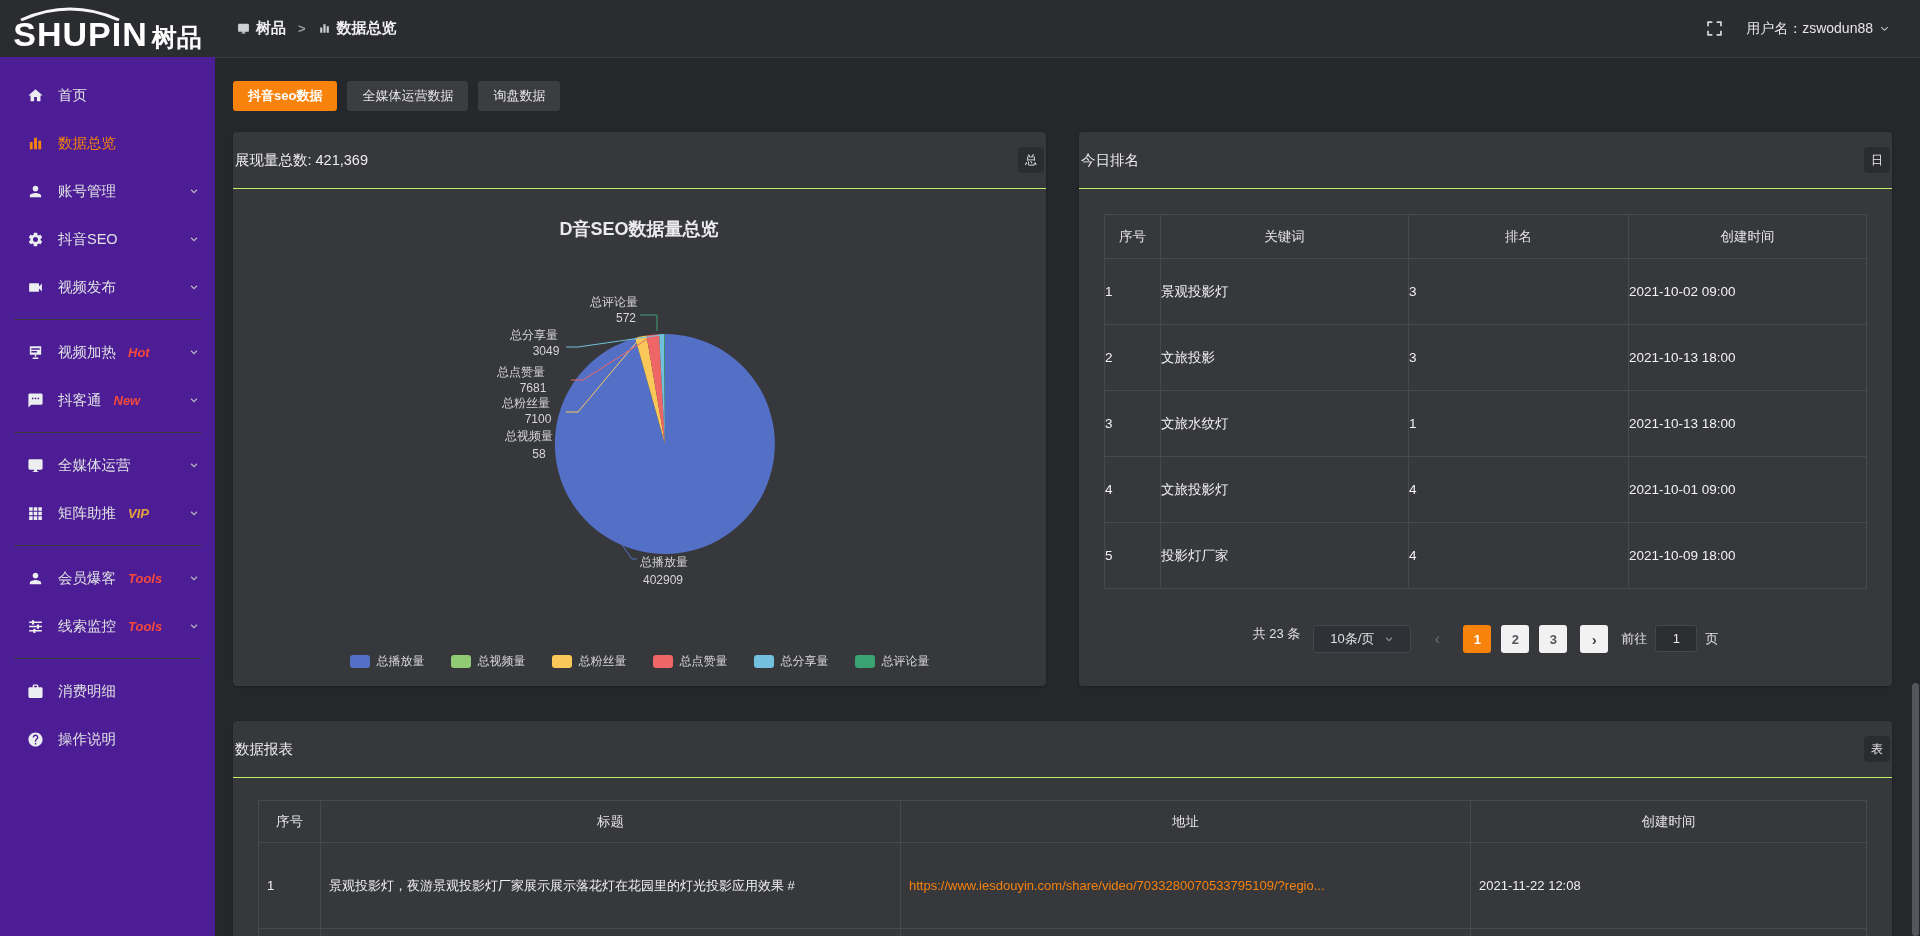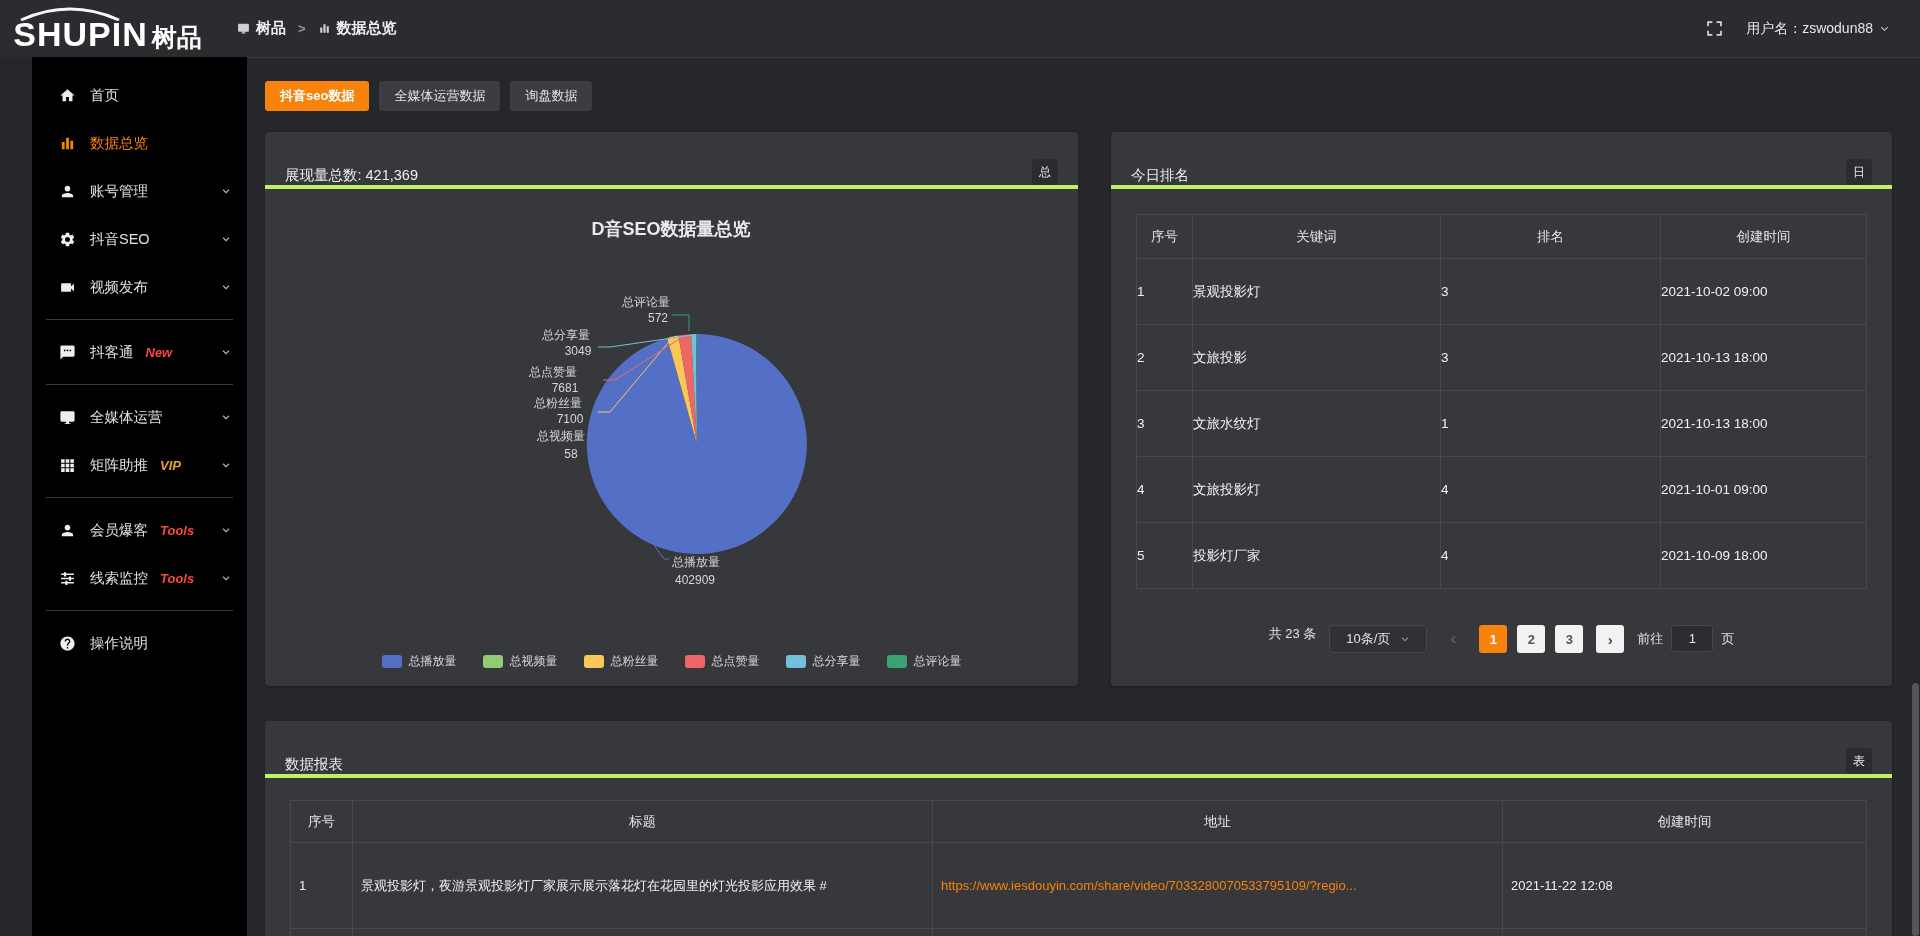--- a/index.html
+++ b/index.html
@@ -14,21 +14,21 @@
   .logo-cn { font-size:25px; font-weight:800; color:#fff; margin-left:4px; }
   .breadcrumb { display:flex; align-items:center; margin-left:22px; font-size:15px; color:#f0f0f2; font-weight:700; }
   .bc-ico { display:inline-flex; margin-right:6px; color:#cfd0d4; }
   .bc-sep { margin:0 12px; color:#9a9ba0; font-size:13px; font-weight:700; }
   .header-right { margin-left:auto; display:flex; align-items:center; gap:24px; padding-right:30px; }
   .fullscreen-btn { display:inline-flex; cursor:pointer; color:#d6d6da; }
   .user-box { display:flex; align-items:center; gap:6px; font-size:14px; color:#e6e6e9; }
 
   
   .shell { display:flex; height:879px; }
-  .sidebar { width:215px; background:#000000; padding-top:14px; flex:none;margin-left:32px; }
+  .sidebar { width:215px; background:#4c1d95; padding-top:14px; flex:none; }
   .side-item { height:48px; display:flex; align-items:center; padding:0 18px 0 27px; font-size:14.5px; color:#dfe0e3; cursor:pointer; position:relative; }
   .side-item .s-icon { width:17px; height:17px; margin-right:14px; display:inline-flex; color:#eceef0; }
   .side-item .s-icon svg { width:17px; height:17px; }
   .side-item.active, .side-item.active .s-icon { color:#f7820c; }
   .s-badge { margin-left:12px; font-size:13px; font-weight:700; font-style:italic; }
   .s-badge.red { color:#f4493c; }
   .s-badge.gold { color:#e6a23c; }
   .s-chev { position:absolute; right:16px; color:#b9babf; display:inline-flex; }
   .side-div { height:1px; background:#3a3b3f; margin:8px 14px; }
 
@@ -37,22 +37,22 @@
   
   .tab-row { display:flex; gap:10px; }
   .tab-btn { height:30px; padding:0 15px; display:inline-flex; align-items:center; font-size:13px;
      background:#3c3d41; color:#e6e6e8; border:none; border-radius:3px; cursor:pointer; }
   .tab-btn.active { background:#f7820c; color:#fff; font-weight:700; }
 
   
   .cards-row { display:flex; gap:33px; margin-top:21px; }
   .card { background:#37383c; border-radius:4px; box-shadow:0 1px 3px rgba(0,0,0,.25); }
   .card.half { flex:1 1 0; height:554px; display:flex; flex-direction:column; }
-  .card-head { height:57px; flex:none; display:flex; align-items:flex-end; justify-content:space-between;
-     padding:0 20px; border-bottom:4px solid #bef264; font-size:14.5px; color:#ededef; }
+  .card-head { height:57px; flex:none; display:flex; align-items:center; justify-content:space-between;
+     padding:0 2px; border-bottom:1px solid #bef264; font-size:14.5px; color:#ededef; }
   .corner-btn { width:26px; height:26px; background:#2b2c30; border:none; border-radius:4px; color:#e8e8ea;
      font-size:12px; display:flex; align-items:center; justify-content:center; cursor:pointer; }
 
   
   .chart-body { position:relative; flex:1; }
   #pie-svg { display:block; }
   .legend-row { position:absolute; left:0; right:0; bottom:16px; display:flex; justify-content:center; align-items:center; gap:26px; }
   .legend-item { display:flex; align-items:center; gap:7px; cursor:pointer; }
   .legend-swatch { width:20px; height:13px; border-radius:3px; }
   .legend-label { font-size:12px; color:#d8d8da; }
@@ -187,20 +187,35 @@
           <span class="s-chev">
             <svg width="10" height="10" viewBox="0 0 24 24" fill="none" stroke="currentColor" stroke-width="2.6">
               <polyline points="5 9 12 16 19 9"></polyline>
             </svg>
           </span>
         </div>
         <div class="side-div"></div>
         <div class="side-item">
           <span class="s-icon">
             <svg viewBox="0 0 24 24" fill="currentColor">
+              <path fill-rule="evenodd" d="M4 3h16v12H4zM6 6h12v2H6zM6 10h8v2H6z"></path>
+              <path d="M11 15h2v3h-2zM8 19h8v2H8z"></path>
+            </svg>
+          </span>
+          <span class="s-label">视频加热</span>
+          <span class="s-badge red">Hot</span>
+          <span class="s-chev">
+            <svg width="10" height="10" viewBox="0 0 24 24" fill="none" stroke="currentColor" stroke-width="2.6">
+              <polyline points="5 9 12 16 19 9"></polyline>
+            </svg>
+          </span>
+        </div>
+        <div class="side-item">
+          <span class="s-icon">
+            <svg viewBox="0 0 24 24" fill="currentColor">
               <path fill-rule="evenodd" d="M20 2H4c-1.1 0-2 .9-2 2v18l4-4h14c1.1 0 2-.9 2-2V4c0-1.1-.9-2-2-2zM8 10.2a1.2 1.2 0 1 1 0-2.4 1.2 1.2 0 0 1 0 2.4zm4 0a1.2 1.2 0 1 1 0-2.4 1.2 1.2 0 0 1 0 2.4zm4 0a1.2 1.2 0 1 1 0-2.4 1.2 1.2 0 0 1 0 2.4z"></path>
             </svg>
           </span>
           <span class="s-label">抖客通</span>
           <span class="s-badge red">New</span>
           <span class="s-chev">
             <svg width="10" height="10" viewBox="0 0 24 24" fill="none" stroke="currentColor" stroke-width="2.6">
               <polyline points="5 9 12 16 19 9"></polyline>
             </svg>
           </span>
@@ -256,20 +271,28 @@
           </span>
           <span class="s-label">线索监控</span>
           <span class="s-badge red">Tools</span>
           <span class="s-chev">
             <svg width="10" height="10" viewBox="0 0 24 24" fill="none" stroke="currentColor" stroke-width="2.6">
               <polyline points="5 9 12 16 19 9"></polyline>
             </svg>
           </span>
         </div>
         <div class="side-div"></div>
+        <div class="side-item">
+          <span class="s-icon">
+            <svg viewBox="0 0 24 24" fill="currentColor">
+              <path d="M20 6h-4V4c0-1.1-.9-2-2-2h-4C8.9 2 8 2.9 8 4v2H4c-1.1 0-2 .9-2 2v11c0 1.1.9 2 2 2h16c1.1 0 2-.9 2-2V8c0-1.1-.9-2-2-2zM10 4h4v2h-4z"></path>
+            </svg>
+          </span>
+          <span class="s-label">消费明细</span>
+        </div>
         <div class="side-item">
           <span class="s-icon">
             <svg viewBox="0 0 24 24" fill="currentColor">
               <path d="M12 2C6.48 2 2 6.48 2 12s4.48 10 10 10 10-4.48 10-10S17.52 2 12 2zm1 17h-2v-2h2v2zm2.07-7.75l-.9.92C13.45 12.9 13 13.5 13 15h-2v-.5c0-1.1.45-2.1 1.17-2.83l1.24-1.26c.37-.36.59-.86.59-1.41 0-1.1-.9-2-2-2s-2 .9-2 2H8c0-2.21 1.79-4 4-4s4 1.79 4 4c0 .88-.36 1.68-.93 2.25z"></path>
             </svg>
           </span>
           <span class="s-label">操作说明</span>
         </div>
       </div>
   </div>

